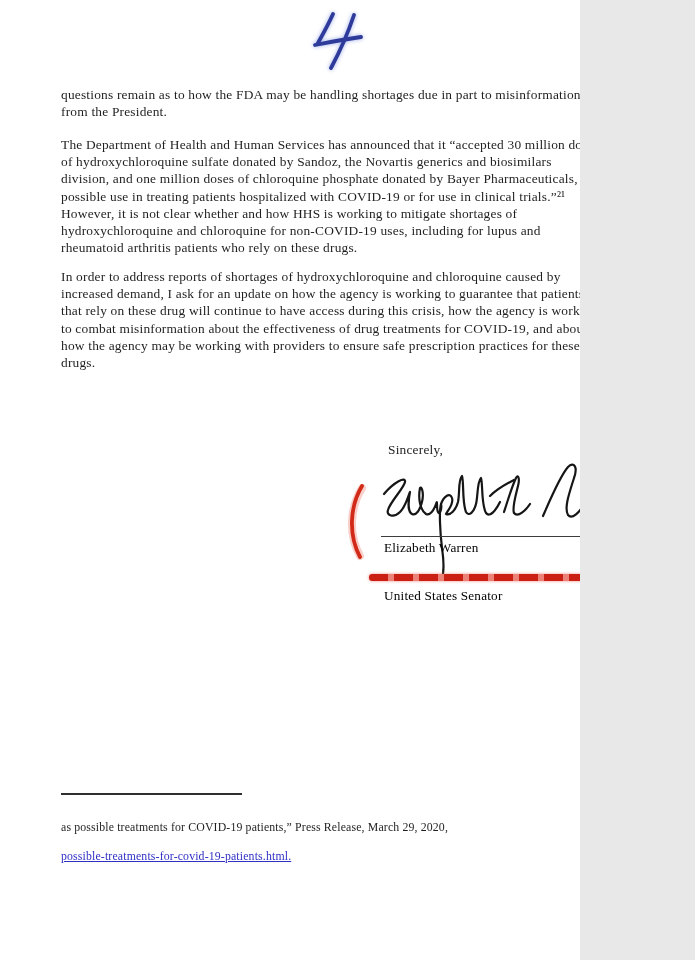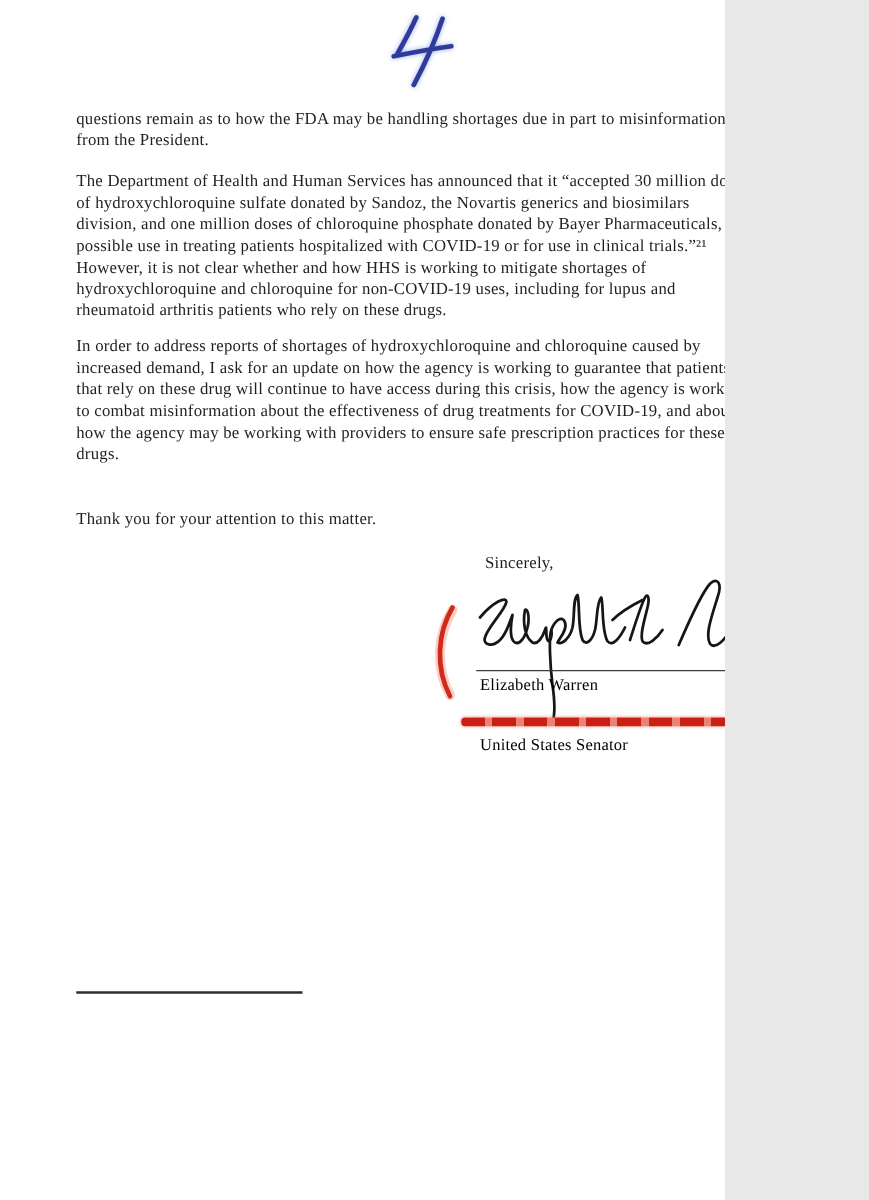--- a/index.html
+++ b/index.html
@@ -77,21 +77,20 @@
 However, it is not clear whether and how HHS is working to mitigate shortages of
 hydroxychloroquine and chloroquine for non-COVID-19 uses, including for lupus and
 rheumatoid arthritis patients who rely on these drugs.</div>
   <div class="para p3">In order to address reports of shortages of hydroxychloroquine and chloroquine caused by
 increased demand, I ask for an update on how the agency is working to guarantee that patients
 that rely on these drug will continue to have access during this crisis, how the agency is working
 to combat misinformation about the effectiveness of drug treatments for COVID-19, and about
 how the agency may be working with providers to ensure safe prescription practices for these
 drugs.</div>
 
-  <div class="closing">Thank you for your attention to this matter.</div>
   <div class="salutation">Sincerely,</div>
 
   <svg class="signature-svg" viewBox="0 0 357 135" aria-hidden="true">
 
     <path class="red-glow" d="M 24,30 C 12,50 10,76 22,98"></path>
     <path class="red-core" d="M 24,28 C 12,48 10,76 22,99"></path>
 
     <path class="red-glow" d="M 331,20 C 349,40 351,62 334,81"></path>
     <path class="red-core" d="M 331,18 C 350,38 352,62 334,82"></path>
 
@@ -113,14 +112,16 @@
          C 272,65 280,57 287,56 C 293,55 296,59 292,62 C 287,66 294,65 303,62
          C 313,59 324,57 329,56"></path>
   </svg>
 
   <div class="sig-rule"></div>
   <div class="sig-name">Elizabeth Warren</div>
   <div class="sig-title">United States Senator</div>
   <div class="red-underline"></div>
 
   <div class="fn-rule"></div>
+  <div class="fn l2">as possible treatments for COVID-19 patients,” Press Release, March 29, 2020,</div>
+  <a class="fn l4 fn-link" tabindex="0">possible-treatments-for-covid-19-patients.html.</a>
 
 </div>
 
 </body></html>

